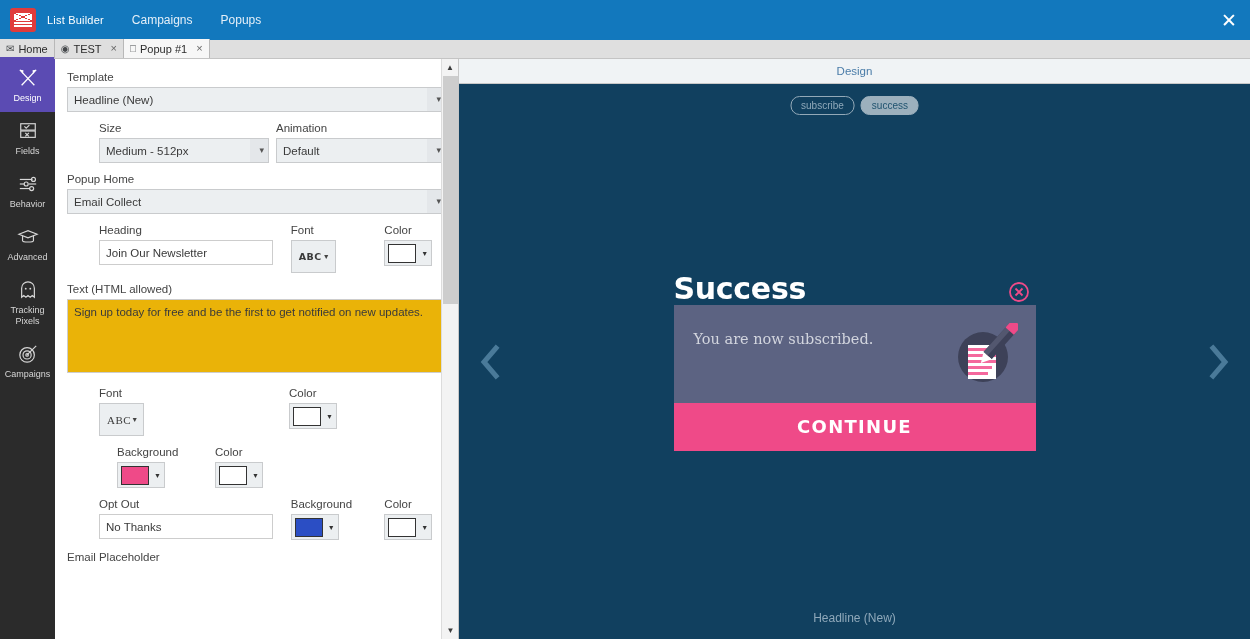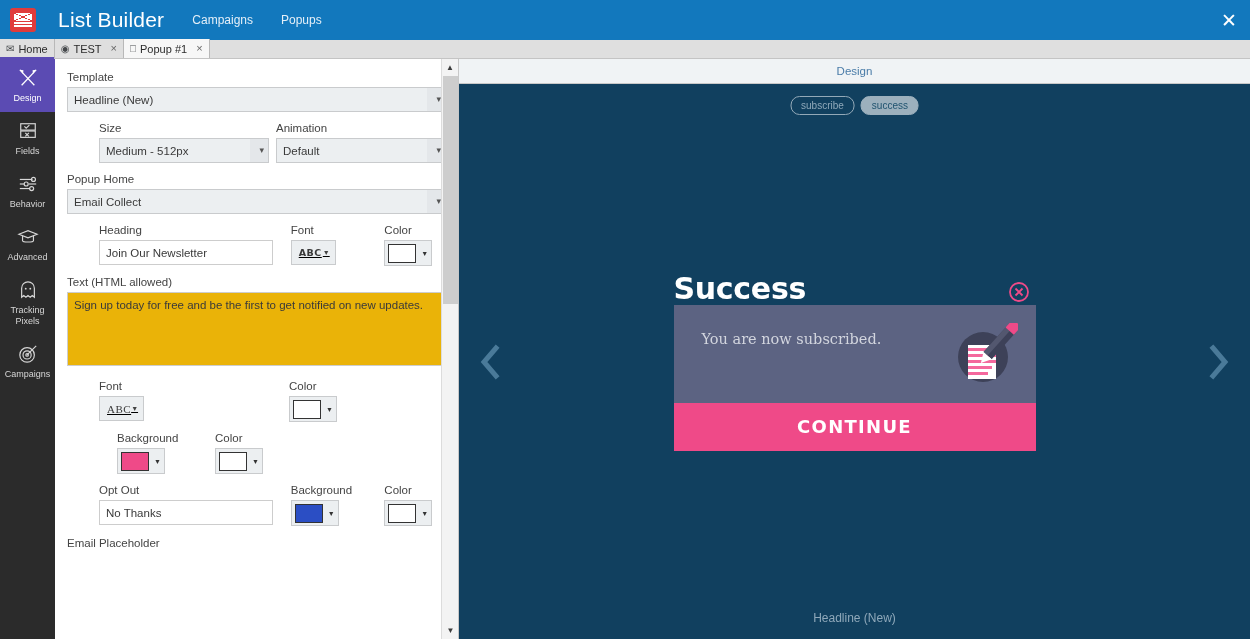--- a/index.html
+++ b/index.html
@@ -27,21 +27,21 @@
     content: ""; position: absolute; left: 0; top: 0; width: 18px; height: 8px;
     background:
       linear-gradient(to bottom right, transparent 47%, #e03b3b 47%, #e03b3b 53%, transparent 53%),
       linear-gradient(to bottom left, transparent 47%, #e03b3b 47%, #e03b3b 53%, transparent 53%);
   }
   #app-logo .env:after {
     content: ""; position: absolute; left: 0; bottom: 1px; width: 18px; height: 5px;
     background: repeating-linear-gradient(to bottom, #e03b3b 0 1px, #ffffff 1px 3px);
   }
   #app-title {
-    color: #ffffff; font-size: 21px; margin-left: 22px; letter-spacing: .2px;
+    color: #ffffff; font-size: 11px; margin-left: 11px; letter-spacing: .2px;
     font-weight: 400;
   }
   .topnav-item {
     color: #e4eff8; font-size: 12px; margin-left: 28px; cursor: pointer;
   }
   #win-close {
     position: absolute; right: 10px; top: 10px; width: 22px; height: 22px;
     color: #ffffff; font-size: 19px; line-height: 20px; text-align: center;
     cursor: pointer; font-family: "DejaVu Sans", sans-serif; font-weight: 300;
   }
@@ -113,23 +113,23 @@
   }
   textarea.ta {
     width: 100%; height: 74px; border: 1px solid #cdcdcd; background: #eab308;
     padding: 5px 6px; resize: none; line-height: 15px;
   }
   .row { display: flex; margin-left: 32px; }
   .col-h { width: 186px; }
   .col-font { width: 66px; margin-left: 18px; }
   .col-color { width: 66px; margin-left: 32px; }
   .fontbox {
-    height: 25px; border: 1px solid #c9cbcd; background: #eceff1;
+    height: 33px; border: 1px solid #c9cbcd; background: #eceff1;
     display: flex; align-items: center; justify-content: space-between;
-    padding: 0 5px 0 7px; width: 45px; cursor: pointer; text-decoration: underline;
+    padding: 0 5px 0 7px; width: 45px; cursor: pointer;
   }
   .fontbox .abc {
     font-family: "DejaVu Sans", sans-serif; font-weight: 700; font-size: 9.5px;
     color: #3a3a3a; letter-spacing: .5px;
   }
   .fontbox .tri { font-size: 7px; color: #444; }
   .colorbox {
     height: 26px; border: 1px solid #c9cbcd; background: #eceff1;
     display: flex; align-items: center; padding: 0 4px 0 3px; width: 48px; cursor: pointer;
   }
@@ -190,21 +190,21 @@
   }
   #popup-heading {
     font-family: "DejaVu Sans", sans-serif;
     font-weight: 700; font-size: 30px; color: #ffffff; letter-spacing: -0.3px;
     line-height: 32px; position: relative;
   }
   #popup-close-btn {
     position: absolute; right: 6px; top: 4px; width: 22px; height: 22px; cursor: pointer;
   }
   #popup-body {
-    background: #5c6382; height: 98px; position: relative; padding: 24px 28px;
+    background: #5c6382; height: 98px; position: relative; padding: 24px 20px;
   }
   #popup-body-text {
     font-family: "DejaVu Serif", serif;
     font-size: 14.5px; color: #d2d5de; line-height: 20px;
   }
   #success-icon {
     position: absolute; right: 18px; top: 18px; width: 66px; height: 62px;
   }
   #popup-cta {
     background: #ef4a88; height: 48px; display: flex; align-items: center;

